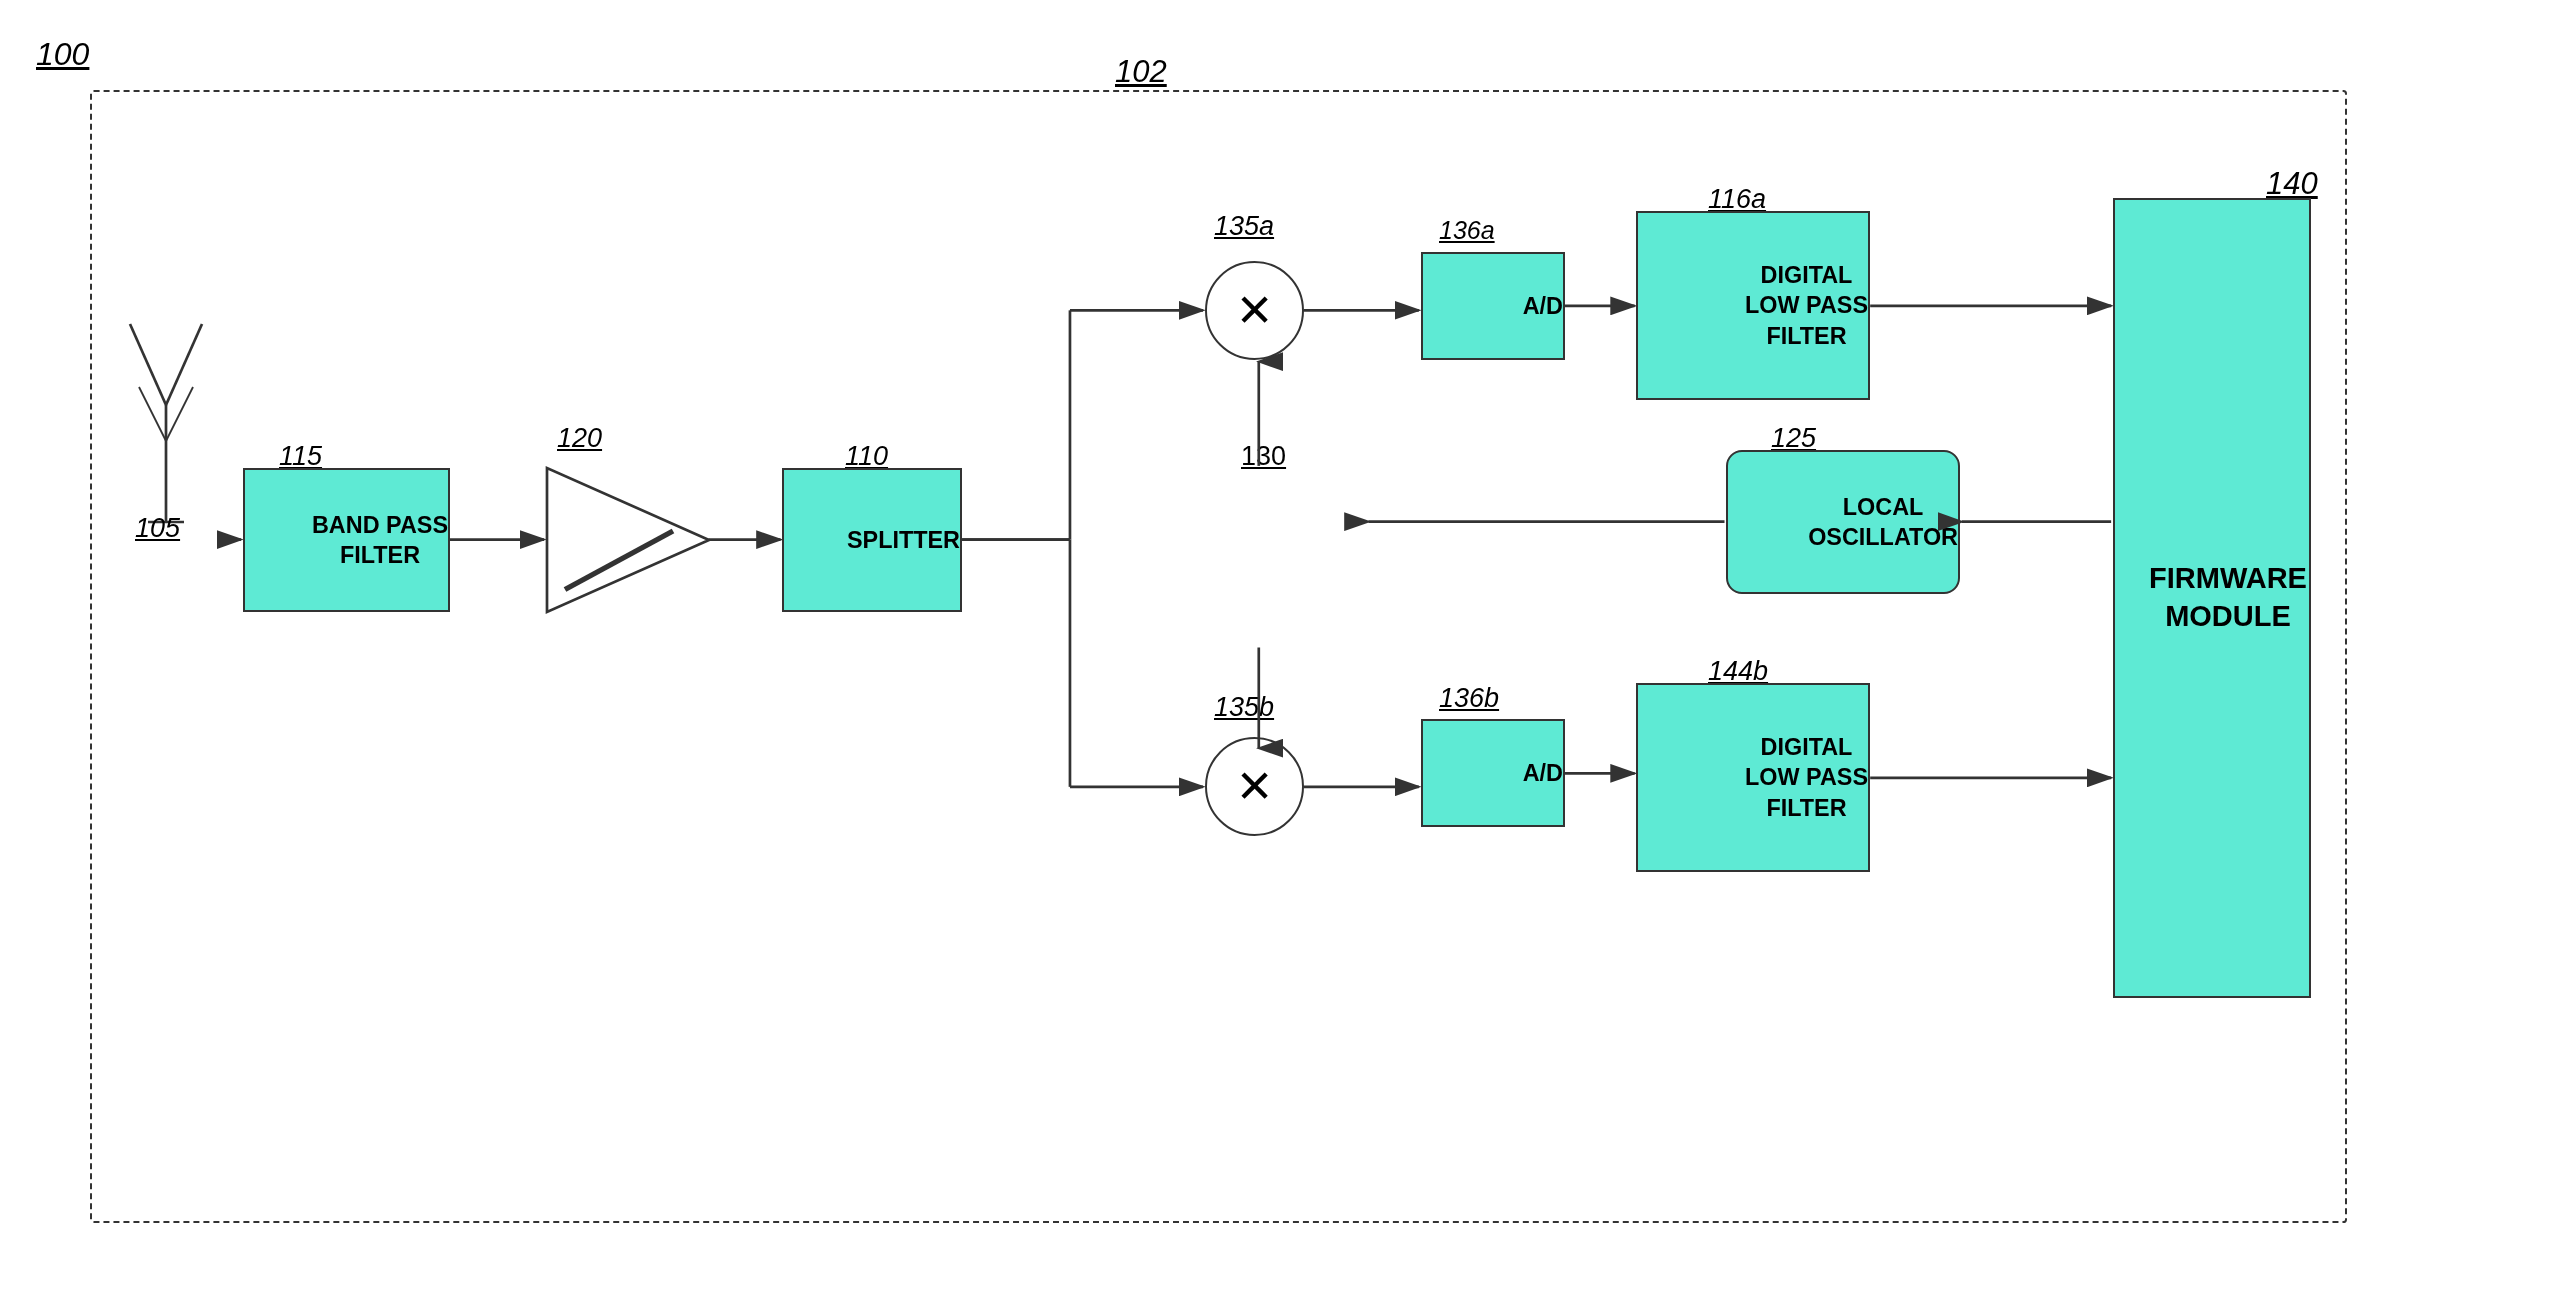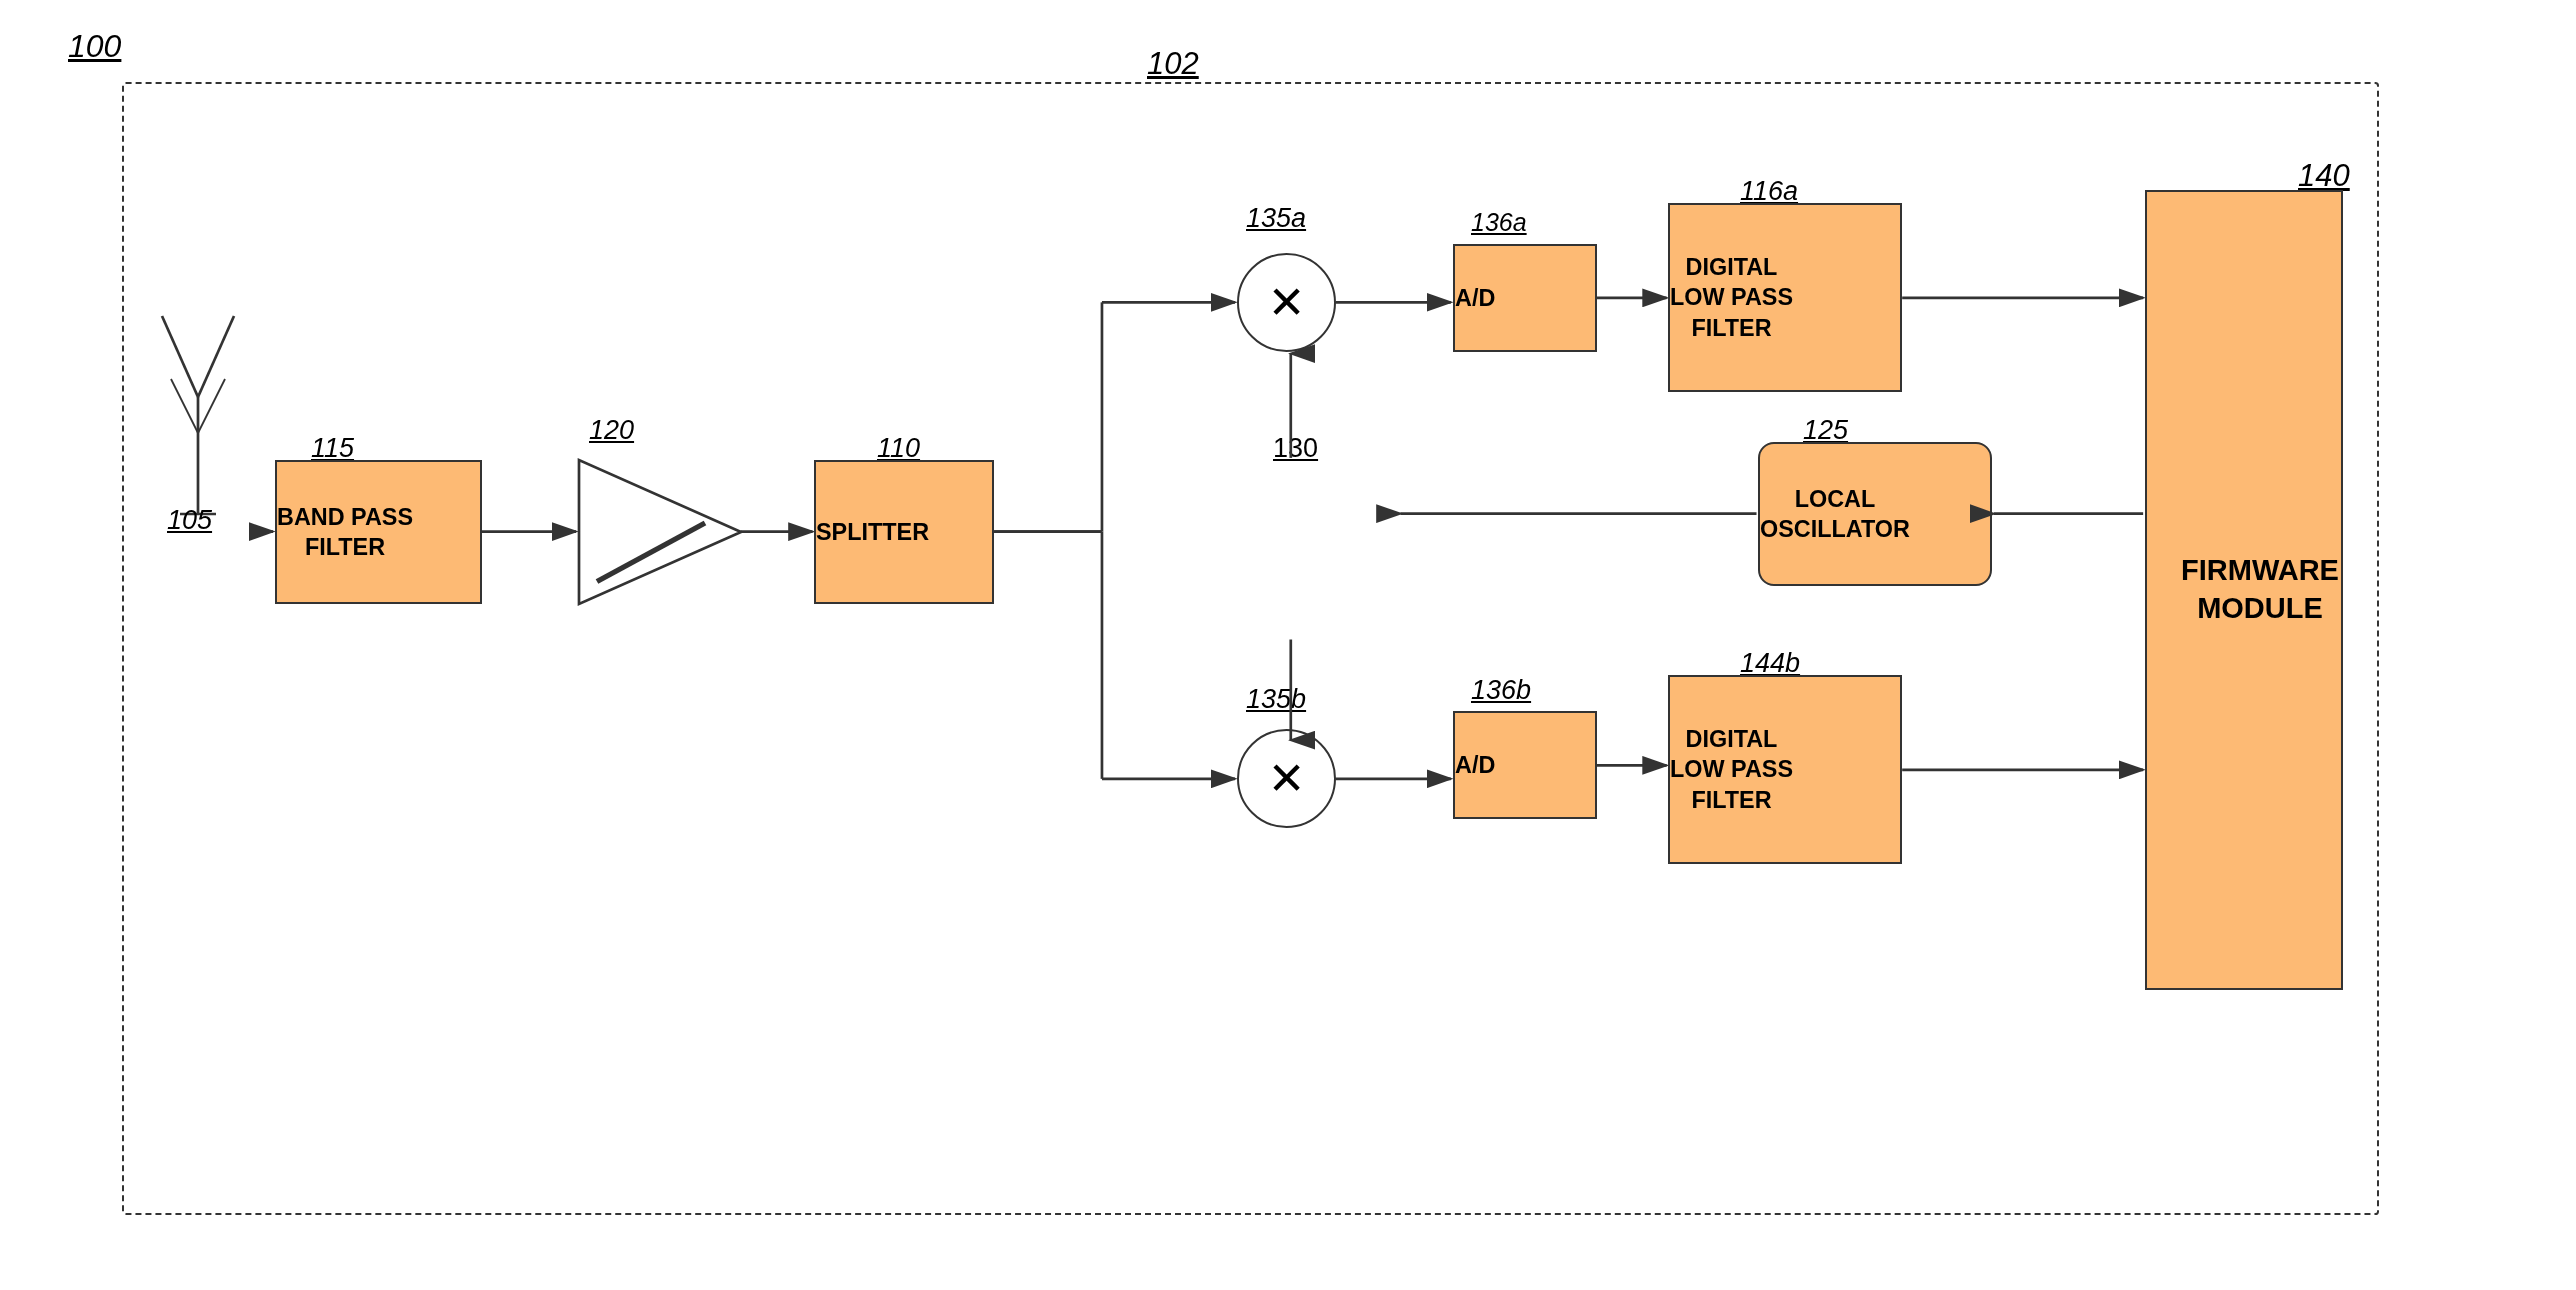--- a/index.html
+++ b/index.html
@@ -7,25 +7,24 @@
       background: #ffffff;
       font-family: Arial, Helvetica, sans-serif;
       width: 2576px;
       height: 1290px;
       overflow: hidden;
       position: relative;
     }
 
     .diagram-container {
       position: absolute;
-      top: 28px;
+      top: 36px;
       left: 36px;
       width: 2504px;
       height: 1223px;
-      margin-left: 32px;
     }
 
     
     .ref-100 {
       position: absolute;
       top: 0px;
       left: 0px;
       font-size: 32px;
       font-style: italic;
       text-decoration: underline;
@@ -88,24 +87,24 @@
       left: 99px;
       font-size: 27px;
       font-style: italic;
       text-decoration: underline;
     }
 
     
     .block {
       position: absolute;
       border: 2.7px solid #333;
-      background: #fdba74;
+      background: #5eead4;
       display: flex;
       align-items: center;
-      justify-content: flex-start;
+      justify-content: flex-end;
       text-align: center;
     }
 
     .block-label {
       font-size: 23.4px;
       font-weight: bold;
       line-height: 1.3;
     }
 
     

